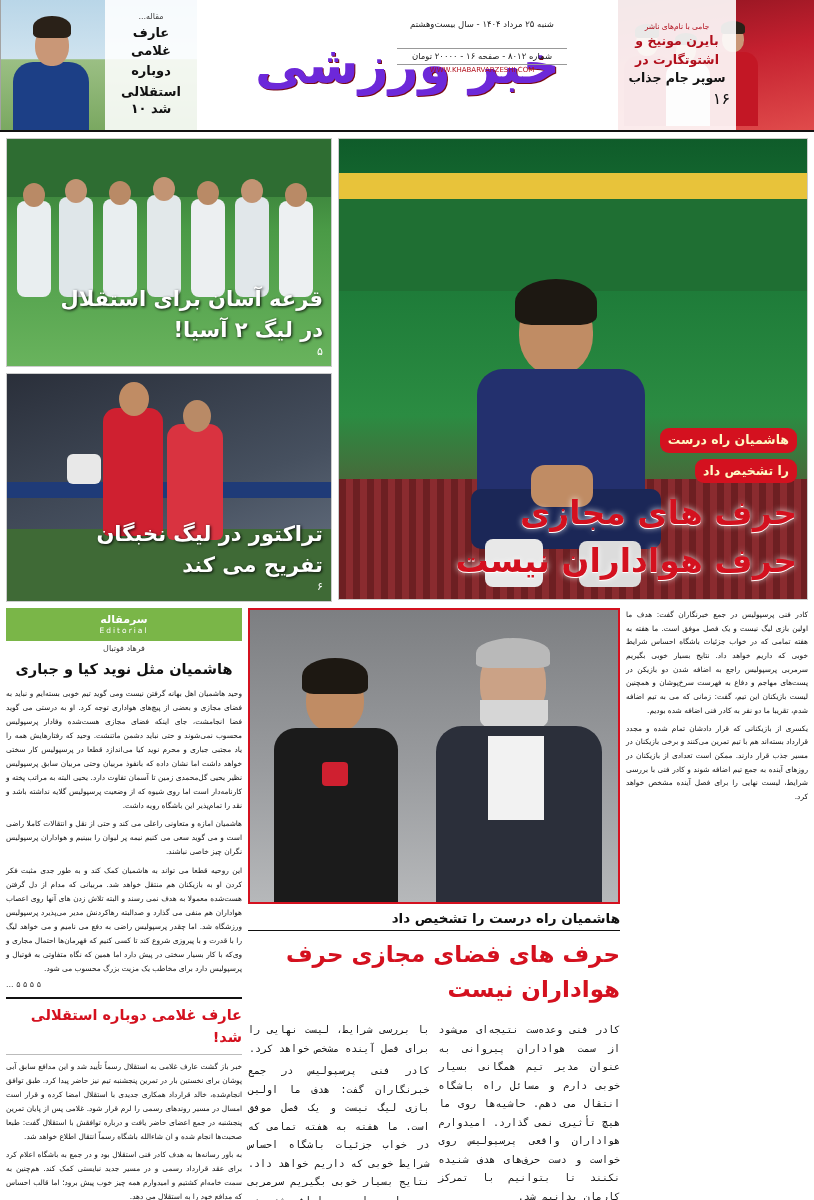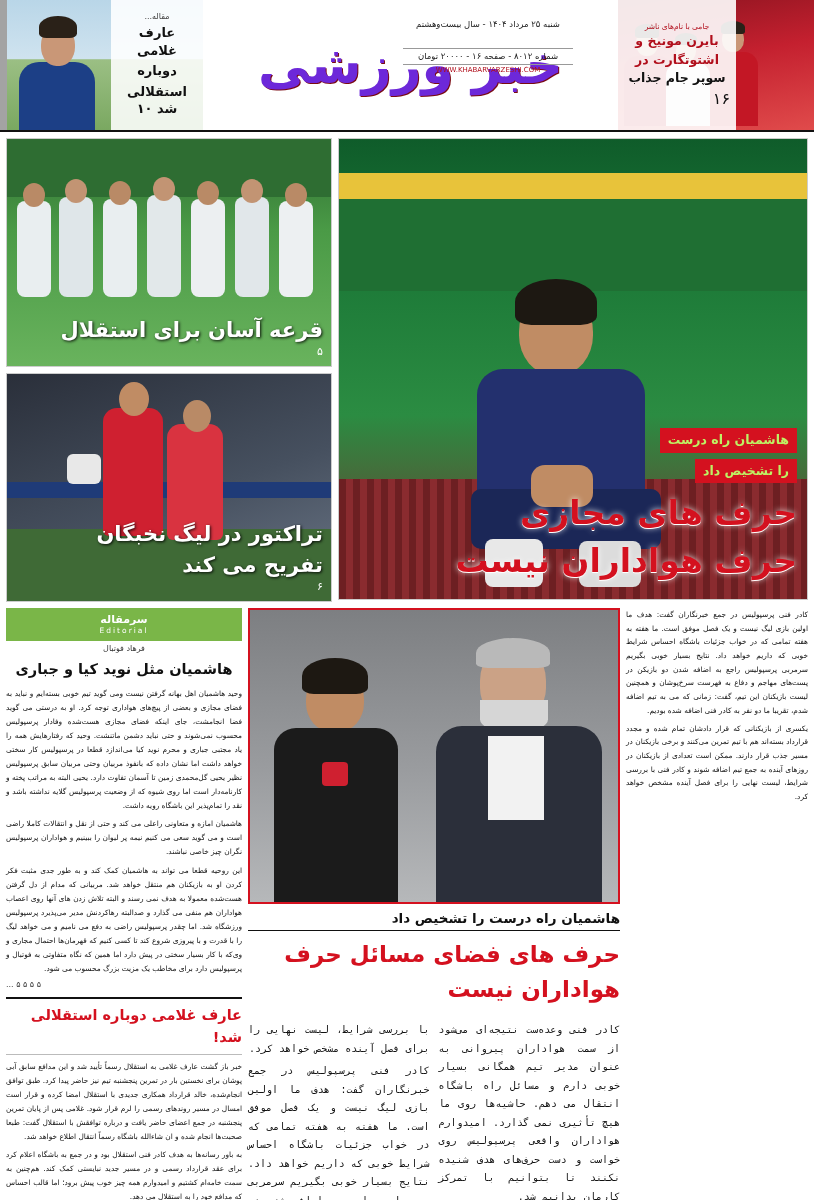--- a/index.html
+++ b/index.html
@@ -1,21 +1,21 @@
 <!DOCTYPE html>
 <html lang="fa" dir="rtl"><head>
 <meta charset="utf-8">
 <style>
   html,body{margin:0;padding:0;background:#ffffff;}
   body{width:814px;height:1200px;font-family:"DejaVu Sans","Liberation Sans",sans-serif;color:#111;overflow:hidden;}
   .page{position:relative;width:814px;height:1200px;background:#fff;}
 
   
   .masthead{position:relative;height:130px;border-bottom:2px solid #111;display:flex;align-items:stretch;}
-  .mh-left{width:196px;border-left:7px solid #a3a3a3;position:relative;background:#5eead4;overflow:hidden;}
+  .mh-left{width:196px;border-left:1px solid #a3a3a3;position:relative;background:#5eead4;overflow:hidden;}
   .mh-right{width:196px;position:relative;background:#f2f2f2;overflow:hidden;}
   .mh-mid{flex:1;position:relative;display:flex;align-items:center;justify-content:center;}
 
   .photo{position:absolute;inset:0;}
   .ph-sky{position:absolute;inset:0;background:linear-gradient(180deg,#b9d6e8 0%,#cfe3ef 45%,#9bbf84 46%,#7aa861 100%);}
   .ph-green{position:absolute;inset:0;background:linear-gradient(180deg,#2e6d32 0%,#4a9a46 40%,#69b35d 100%);}
   .ph-dark{position:absolute;inset:0;background:linear-gradient(160deg,#2a2f3a 0%,#46505f 55%,#6c7787 100%);}
   .ph-red{position:absolute;inset:0;background:linear-gradient(170deg,#8d1420 0%,#c4202f 45%,#e04b4b 100%);}
 
   .man-head{position:absolute;border-radius:50% 50% 45% 45%;background:#c99777;}
@@ -51,21 +51,21 @@
   .col-side{width:326px;display:flex;flex-direction:column;gap:6px;}
 
   .mainphoto{position:relative;height:460px;border:1px solid #ccc;overflow:hidden;}
   .mp-bg{position:absolute;inset:0;background:linear-gradient(180deg,#0f5c2a 0%,#1d7a38 30%,#2b8c42 60%,#7a2c2c 100%);}
   .mp-stripe{position:absolute;left:0;right:0;height:26px;background:#e8c33a;top:34px;}
   .mp-board{position:absolute;left:0;right:0;top:60px;height:92px;background:#1f6f33;}
   .mp-crowd{position:absolute;left:0;right:0;bottom:0;height:120px;background:repeating-linear-gradient(90deg,#6d1f22 0 7px,#8a2b2f 7px 14px);}
   .mp-person{position:absolute;}
 
   .headline-box{position:absolute;right:10px;bottom:14px;text-align:right;}
-  .hl-kicker{display:inline-block;background:#d4111f;color:#bef264;font-size:12.5px;font-weight:bold;padding:3px 8px;line-height:1.5;margin-bottom:6px;}
+  .hl-kicker{display:inline-block;background:#d4111f;color:#fef9c3;font-size:12.5px;font-weight:bold;padding:3px 8px;line-height:1.5;margin-bottom:6px;border-radius:9px;}
   .hl-main{font-size:33px;font-weight:bold;color:#d4111f;line-height:1.45;text-shadow:0 1px 0 #fff,0 0 6px rgba(255,255,255,.85);}
 
   .sidephoto{position:relative;height:227px;border:1px solid #ccc;overflow:hidden;}
   .sp-cap{position:absolute;right:8px;bottom:8px;text-align:right;}
   .sp-cap .l{font-size:21px;font-weight:bold;color:#fff;line-height:1.45;text-shadow:1px 1px 3px rgba(0,0,0,.9);}
   .sp-dot{font-size:11px;color:#fff;}
 
   
   .lower{display:flex;gap:6px;padding:0 6px 6px;box-sizing:border-box;}
   .lw-left{width:560px;display:flex;gap:6px;}
@@ -202,20 +202,21 @@
         <div style="position:absolute;left:272px;top:62px;width:34px;height:96px;background:#edf0f2;border-radius:8px;"></div>
         <div style="position:absolute;left:16px;top:44px;width:22px;height:24px;background:#b98a66;border-radius:50%;"></div>
         <div style="position:absolute;left:58px;top:40px;width:22px;height:24px;background:#c29473;border-radius:50%;"></div>
         <div style="position:absolute;left:102px;top:42px;width:22px;height:24px;background:#b98a66;border-radius:50%;"></div>
         <div style="position:absolute;left:146px;top:38px;width:22px;height:24px;background:#c29473;border-radius:50%;"></div>
         <div style="position:absolute;left:190px;top:42px;width:22px;height:24px;background:#b98a66;border-radius:50%;"></div>
         <div style="position:absolute;left:234px;top:40px;width:22px;height:24px;background:#c29473;border-radius:50%;"></div>
         <div style="position:absolute;left:278px;top:44px;width:22px;height:24px;background:#b98a66;border-radius:50%;"></div>
         <div class="sp-cap">
           <div class="l">قرعه آسان برای استقلال</div>
+          <div class="l">در لیگ ۲ آسیا!</div>
           <div class="sp-dot">۵</div>
         </div>
       </div>
 
       <div class="sidephoto">
         <div class="ph-dark"></div>
         <div style="position:absolute;left:0;right:0;bottom:0;height:72px;background:#3f6a36;"></div>
         <div style="position:absolute;left:0;right:0;top:108px;height:16px;background:#1f3b78;"></div>
         <div style="position:absolute;left:96px;top:34px;width:60px;height:128px;background:#cf2030;border-radius:14px 14px 6px 6px;"></div>
         <div style="position:absolute;left:112px;top:8px;width:30px;height:34px;background:#c08c64;border-radius:50%;"></div>
@@ -254,21 +255,21 @@
             <div style="position:absolute;left:44px;top:0;width:66px;height:76px;background:#cba286;border-radius:48% 48% 42% 42%;"></div>
             <div style="position:absolute;left:40px;top:-6px;width:74px;height:30px;background:#b9b9b9;border-radius:50% 50% 16% 16%;"></div>
             <div style="position:absolute;left:44px;top:56px;width:68px;height:32px;background:#d6d6d6;border-radius:0 0 40% 40%;"></div>
             <div style="position:absolute;left:0;top:82px;width:166px;height:176px;background:#2b2f3a;border-radius:26px 26px 0 0;"></div>
             <div style="position:absolute;left:52px;top:92px;width:56px;height:84px;background:#f2f2f2;"></div>
           </div>
         </div>
 
         <div class="story-cap">
           <div class="story-kicker">هاشمیان راه درست را تشخیص داد</div>
-          <div class="story-title">حرف های فضای مسائل حرف هواداران نیست</div>
+          <div class="story-title">حرف های فضای مجازی حرف هواداران نیست</div>
         </div>
 
         <div class="cols">
           <p>کادر فنی وعده‌ست نتیجه‌ای می‌شود از سمت هواداران پیروانی به عنوان مدیر تیم همگانی بسیار خوبی دارم و مسائل راه باشگاه انتقال می دهم. حاشیه‌ها روی ما هیچ تأثیری نمی گذارد. امیدوارم هواداران واقعی پرسپولیس روی خواست و دست حرف‌های هدف شنیده نکنند تا بتوانیم با تمرکز کارمان بدانیم شد.</p>
           <p>یکسری از بازیکنانی که قرار دادشان تمام شده و مجدد قرارداد بسته‌اند هم با تیم تمرین می‌کنند و برخی بازیکنان در مسیر جذب قرار دارند. ممکن است تعدادی از بازیکنان در روزهای آینده به جمع تیم اضافه شوند و کادر فنی با بررسی شرایط، لیست نهایی را برای فصل آینده مشخص خواهد کرد.</p>
           <p>کادر فنی پرسپولیس در جمع خبرنگاران گفت: هدف ما اولین بازی لیگ نیست و یک فصل موفق است. ما هفته به هفته تمامی که در خواب جزئیات باشگاه احساس شرایط خوبی که داریم خواهد داد. نتایج بسیار خوبی بگیریم سرمربی پرسپولیس راجع به اضافه شدن دو بازیکن در پست‌های مهاجم و دفاع به فهرست سرخ‌پوشان و همچنین لیست بازیکنان این تیم، گفت: زمانی که می به تیم اضافه شدم، تقریبا ما دو نفر به کادر فنی اضافه شده بودیم.</p>
         </div>
       </div>
 
     </div>

